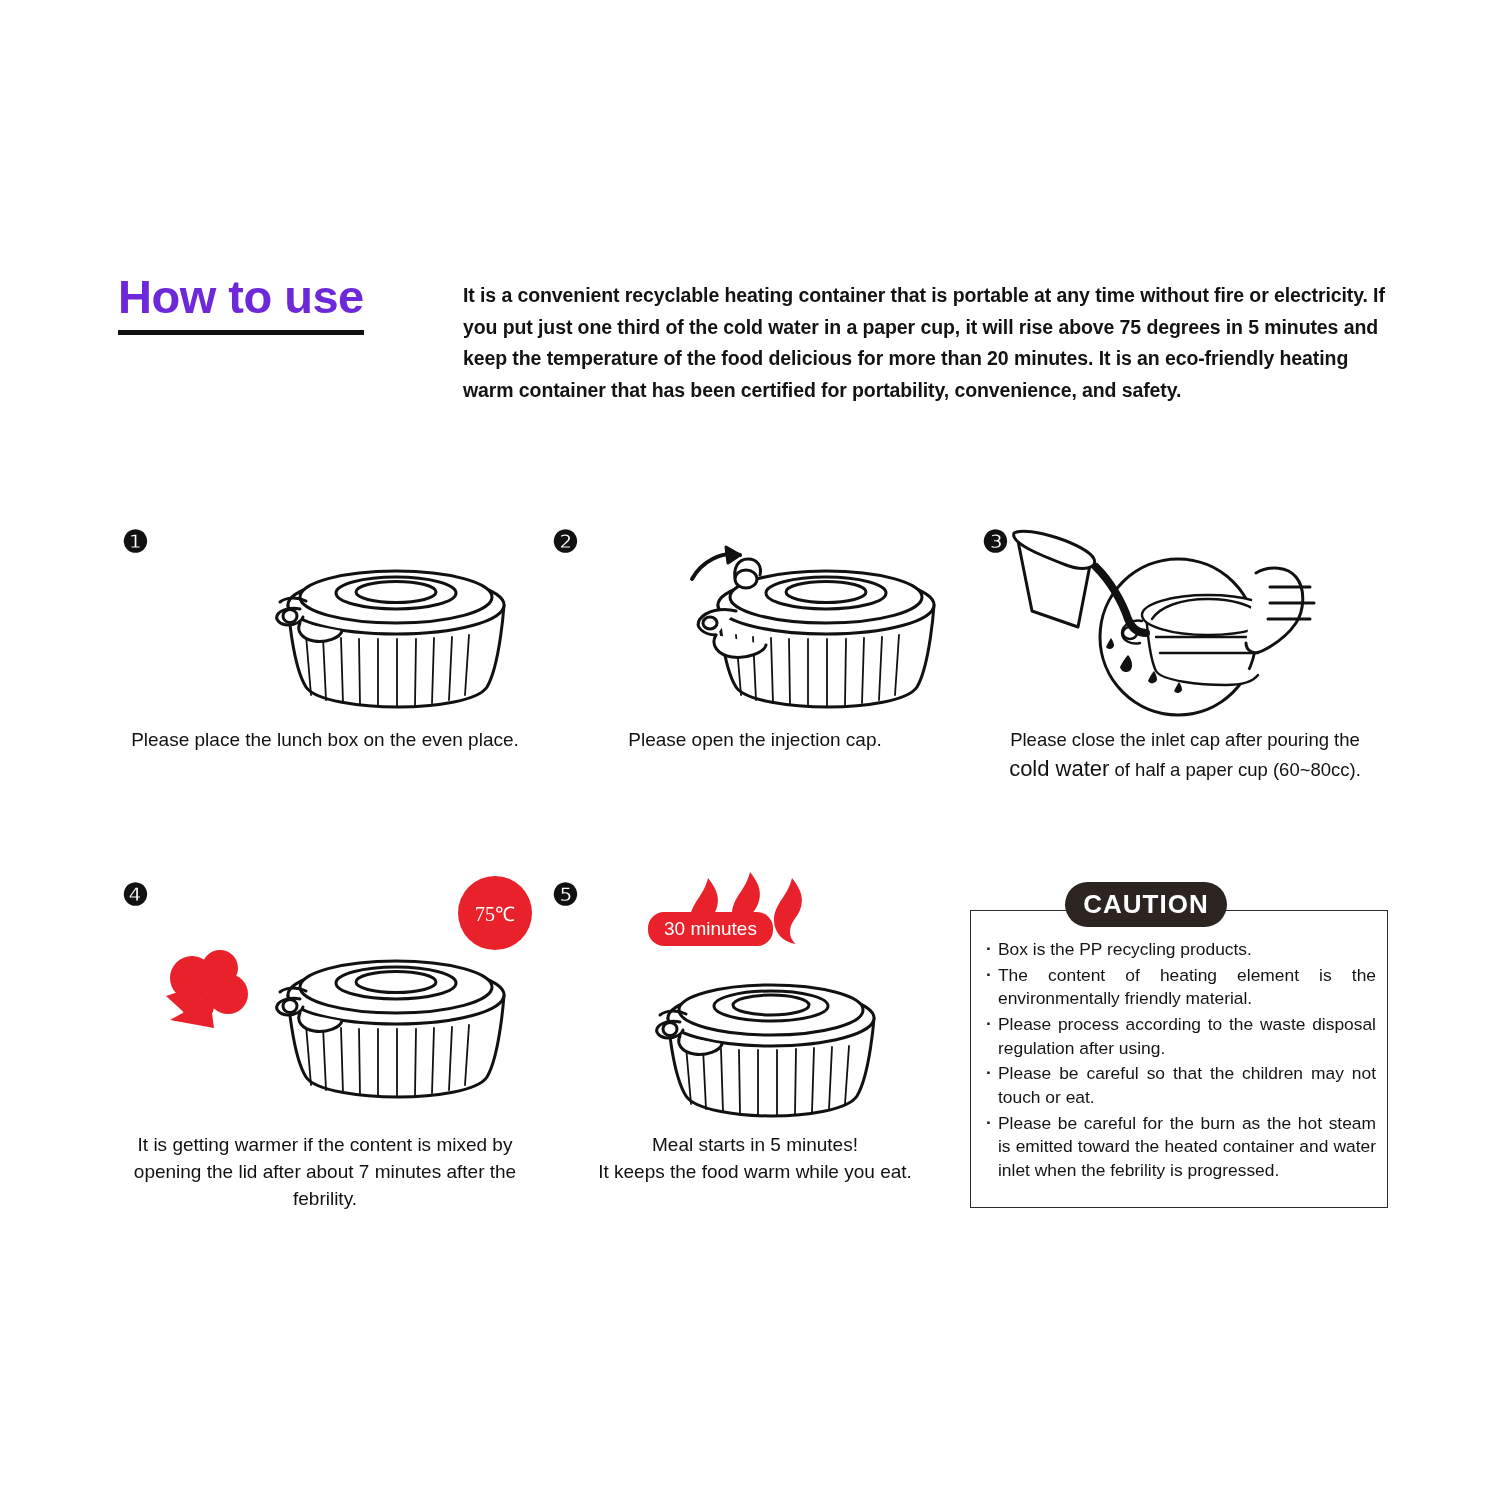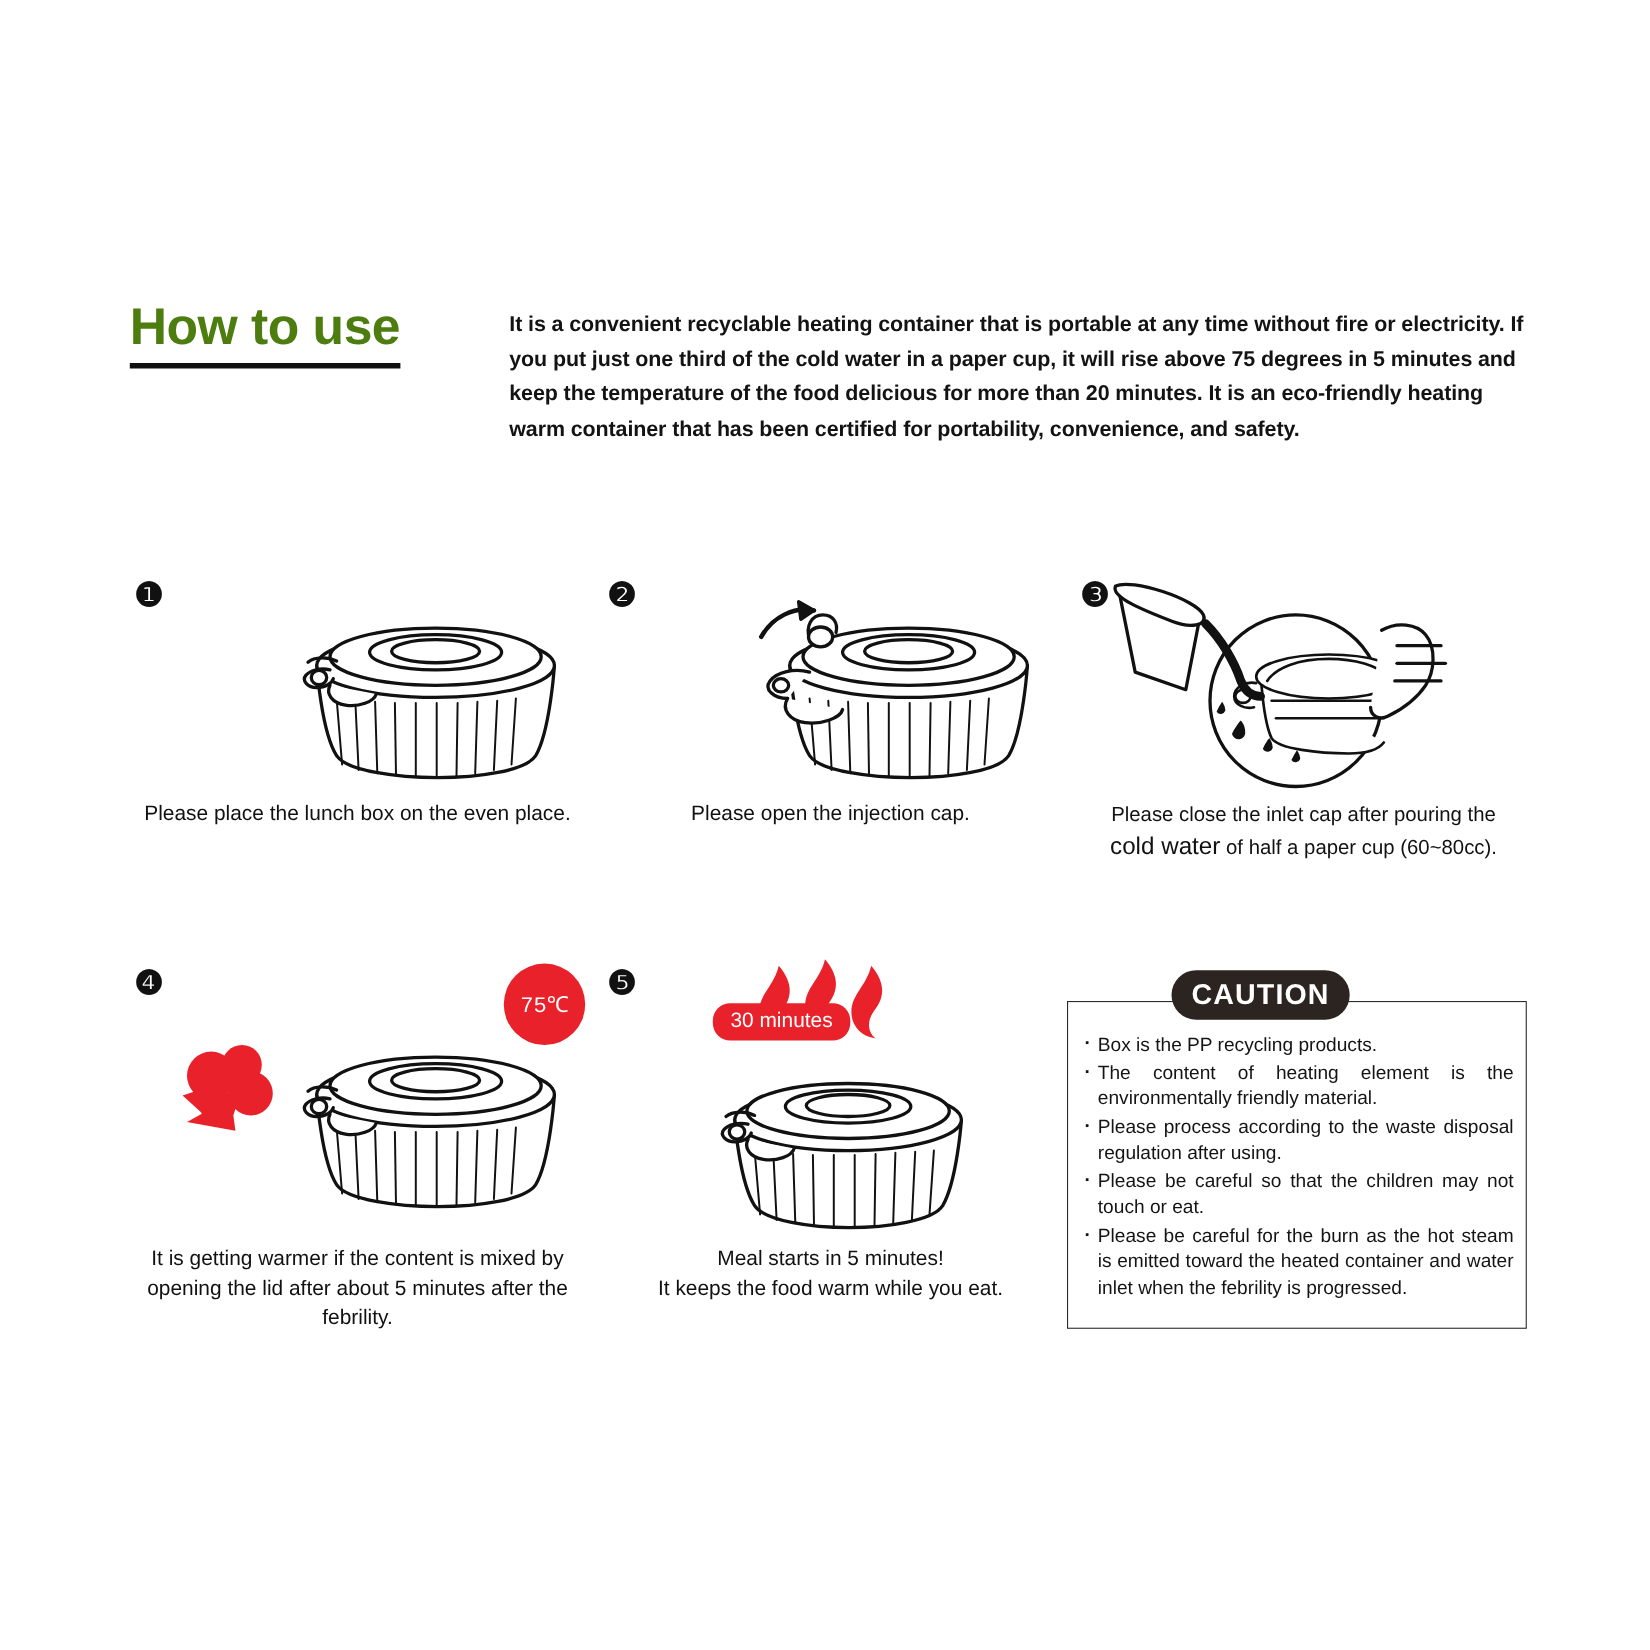--- a/index.html
+++ b/index.html
@@ -33,21 +33,21 @@
   }
   .title-wrap {
     width: 345px;
     flex: 0 0 345px;
   }
   .title {
     font-size: 47px;
     font-weight: bold;
     letter-spacing: -0.5px;
     line-height: 1.05;
-    color: #4d7c0f;
+    color: #6d28d9;
     display: inline-block;
     padding-bottom: 9px;
     border-bottom: 5px solid #111;
   }
   .intro {
     flex: 1;
     font-size: 19.5px;
     font-weight: bold;
     line-height: 1.62;
     color: #131313;
@@ -179,21 +179,21 @@
     top: 6px;
     width: 74px;
     height: 74px;
     border-radius: 50%;
     background: #e8212a;
     color: #fff;
     font-size: 20px;
     display: flex;
     align-items: center;
     justify-content: center;
-    font-family: Liberation Mono, monospace;
+    font-family: Liberation Serif, serif;
   }
   .minutes-pill {
     position: absolute;
     left: 108px;
     top: 42px;
     background: #e8212a;
     color: #fff;
     font-size: 19px;
     padding: 6px 16px;
     border-radius: 16px;
@@ -371,21 +371,21 @@
               <circle cx="82" cy="108" r="22"></circle>
               <circle cx="110" cy="98" r="18"></circle>
               <circle cx="118" cy="124" r="20"></circle>
               <circle cx="88" cy="136" r="16"></circle>
               <path d="M60 150 L100 128 L104 158 Z"></path>
               <path d="M56 126 L86 116 L78 146 Z"></path>
             </g>
           </svg>
           <div class="temp-bubble">75℃</div>
         </div>
-        <div class="caption">It is getting warmer if the content is mixed by opening the lid after about 5 minutes after the febrility.</div>
+        <div class="caption">It is getting warmer if the content is mixed by opening the lid after about 7 minutes after the febrility.</div>
       </div>
 
       <div class="cell">
         <div class="badge">❺</div>
         <div class="art">
           <svg width="430" height="250" viewBox="0 0 430 250">
 
             <g fill="#e8212a" stroke="none">
               <path d="M168 8 c10 12 12 22 8 32 c-3 8 -10 12 -10 22 c0 8 6 12 6 12 c-14 -2 -22 -12 -22 -24 c0 -16 14 -24 18 -42z"></path>
               <path d="M210 2 c10 12 12 22 8 32 c-3 8 -10 12 -10 22 c0 8 6 12 6 12 c-14 -2 -22 -12 -22 -24 c0 -16 14 -24 18 -42z"></path>

